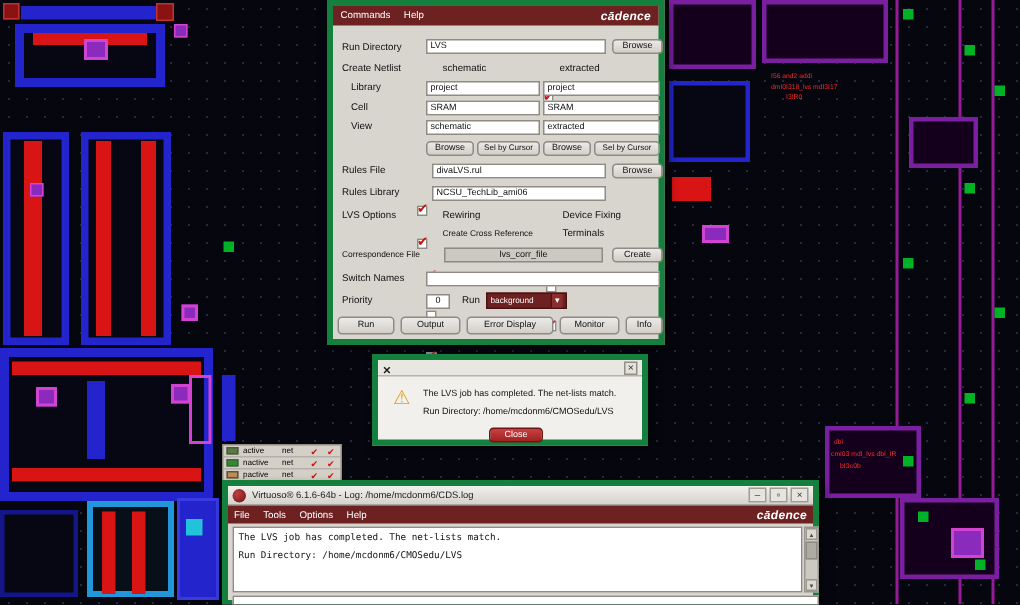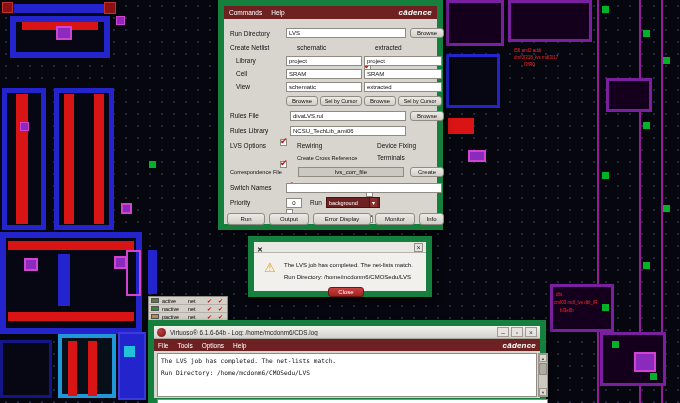--- a/index.html
+++ b/index.html
@@ -15,21 +15,21 @@
   .f-green{background:#00b225;width:7px;height:7px;}
   .f-cyan{background:#22c2da;}
   .o-blue{border:6px solid #2424cc;background:#070714;}
   .o-blue5{border:5px solid #2424cc;background:#070714;}
   .o-blue3{border:3px solid #2424cc;background:#070714;}
   .o-cyan{border:4px solid #2196d8;background:#071018;}
   .o-pur{border:3px solid #7a1fa0;background:#14001c;}
   .o-mag{border:2px solid #d243d2;}
   .vline{width:2px;background:#b020b0;opacity:.85;}
 
-  .win{position:absolute;background:#d8d5ce;border:6px solid #15803d;box-shadow:2px 3px 6px rgba(0,0,0,.65);color:#111;z-index:5;}
+  .win{position:absolute;background:#d8d5ce;border:4px solid #15803d;box-shadow:2px 3px 6px rgba(0,0,0,.65);color:#111;z-index:5;}
   .titlebar-red{height:13px;background:#6e2121;display:flex;align-items:center;color:#fff;padding:0 5px;}
   .menu-item{margin-right:9px;font-size:6.5px;cursor:default;}
   .cadence-logo{margin-left:auto;font-style:italic;font-weight:bold;font-size:8px;letter-spacing:.2px;}
   .abs{position:absolute;}
   .lbl{font-size:6.5px;white-space:nowrap;}
   .lbl-sm{font-size:5.6px;white-space:nowrap;}
   .field{background:#fff;border:1px solid #8f8b83;height:10px;line-height:8px;padding:0 2px;font-size:6px;white-space:nowrap;overflow:hidden;}
   .field-gray{background:#ccc9c2;text-align:center;}
   .btn{background:linear-gradient(#eceae6,#d2cfc8);border:1px solid #8f8b83;border-radius:3px;text-align:center;font-size:6px;height:10px;line-height:8px;padding:0 1px;white-space:nowrap;overflow:hidden;}
   .btn-sm{font-size:5.4px;}

